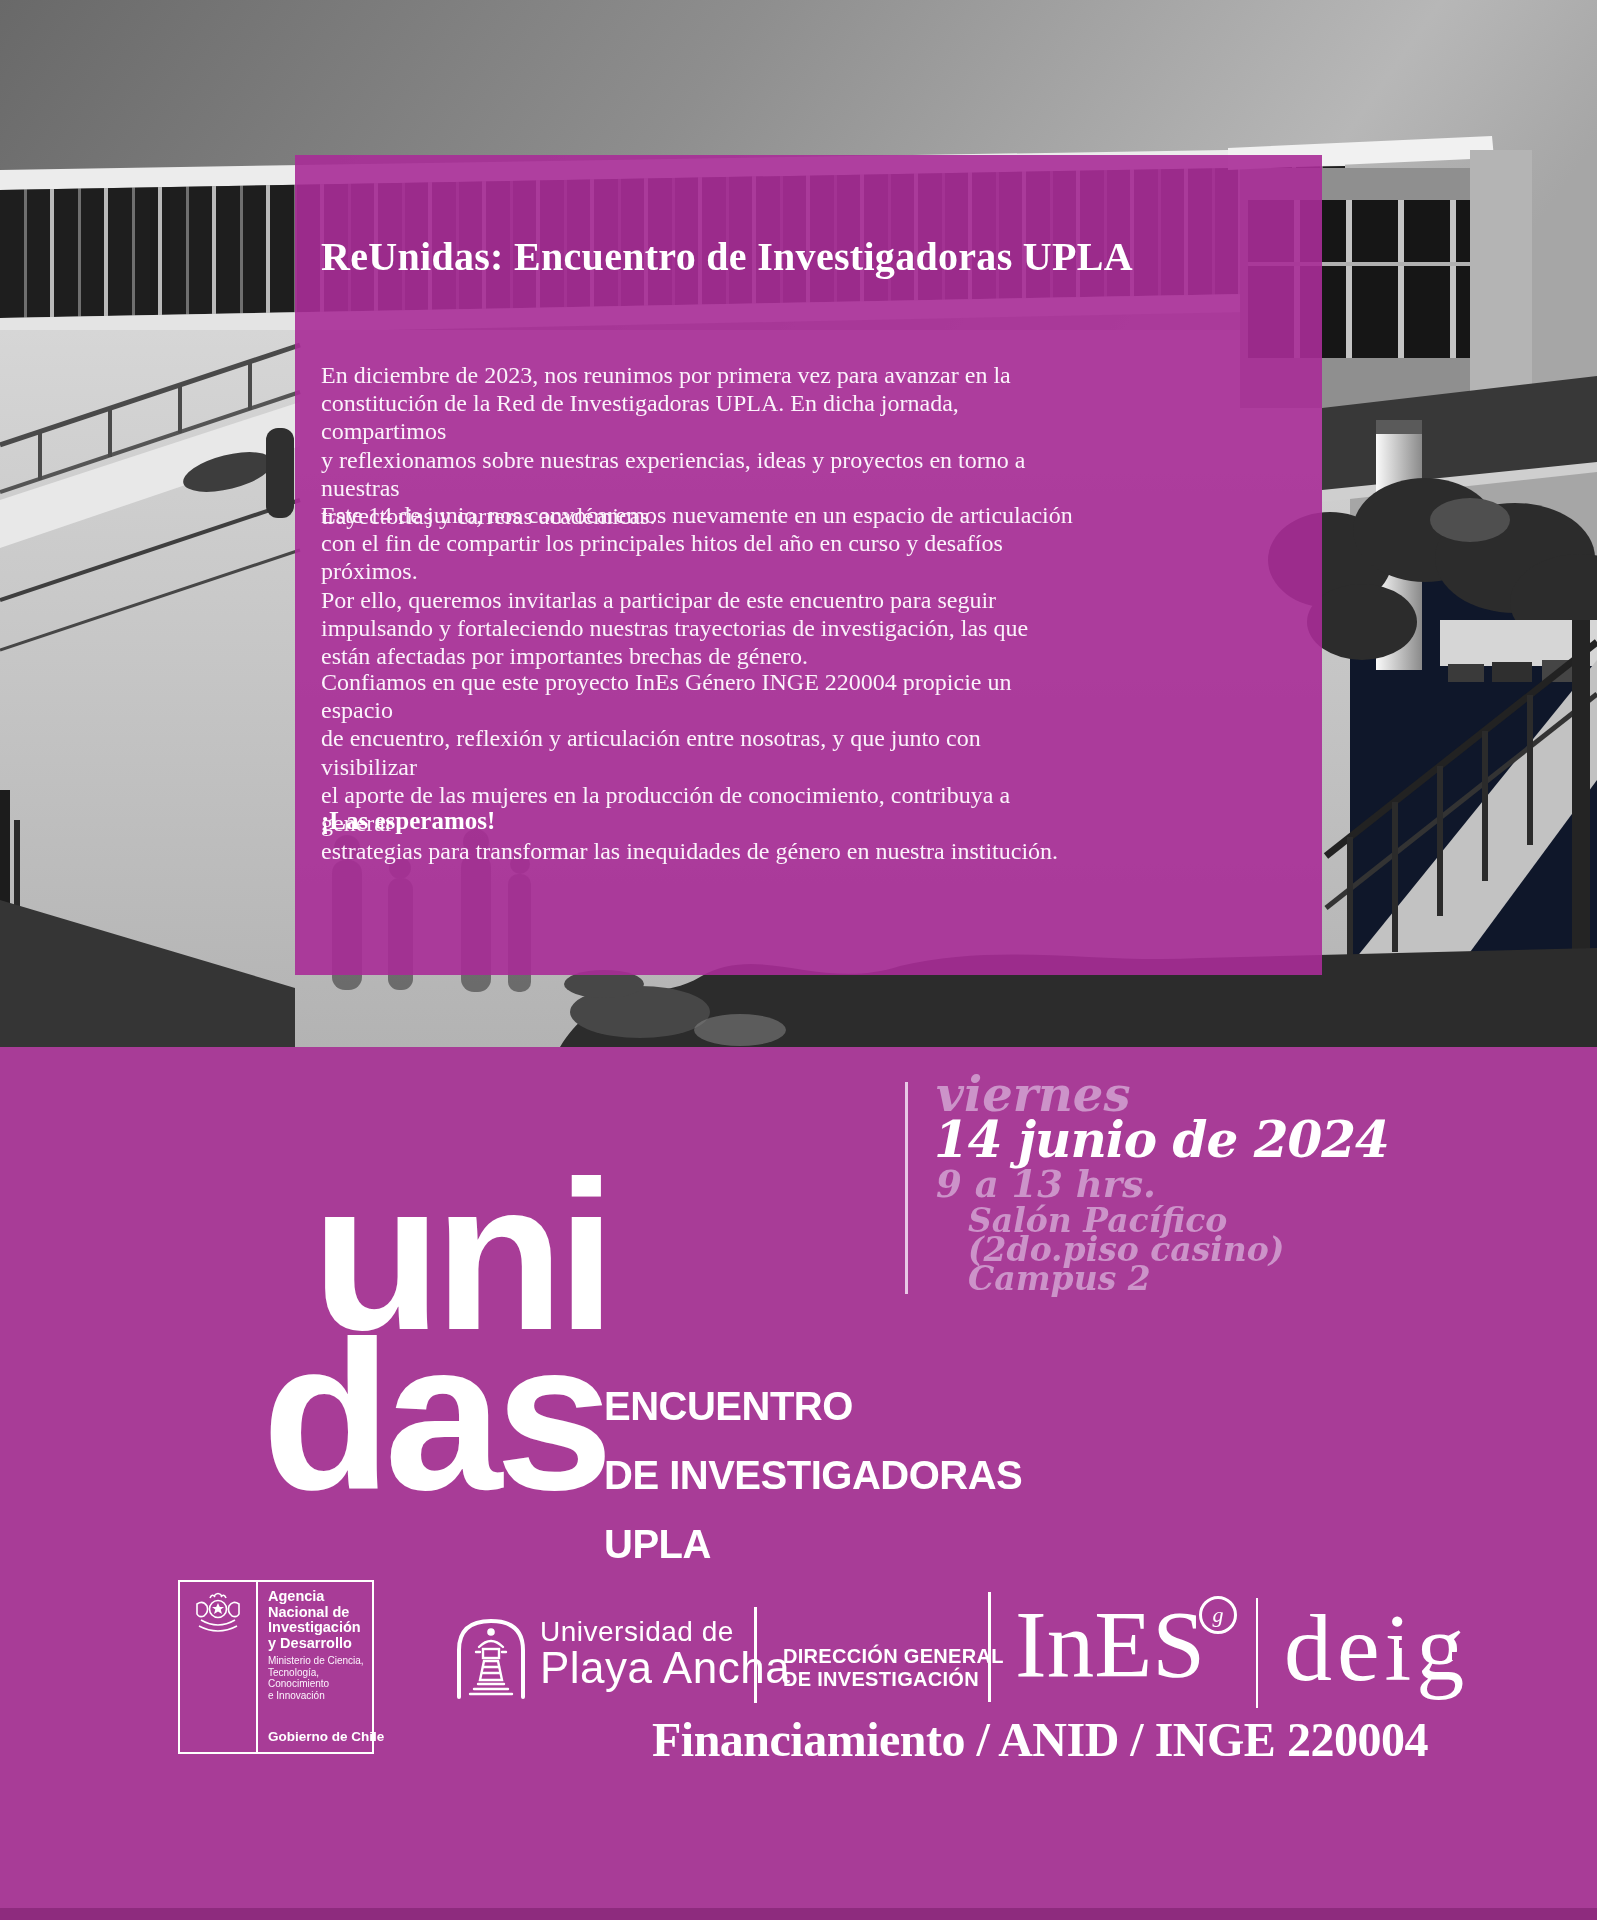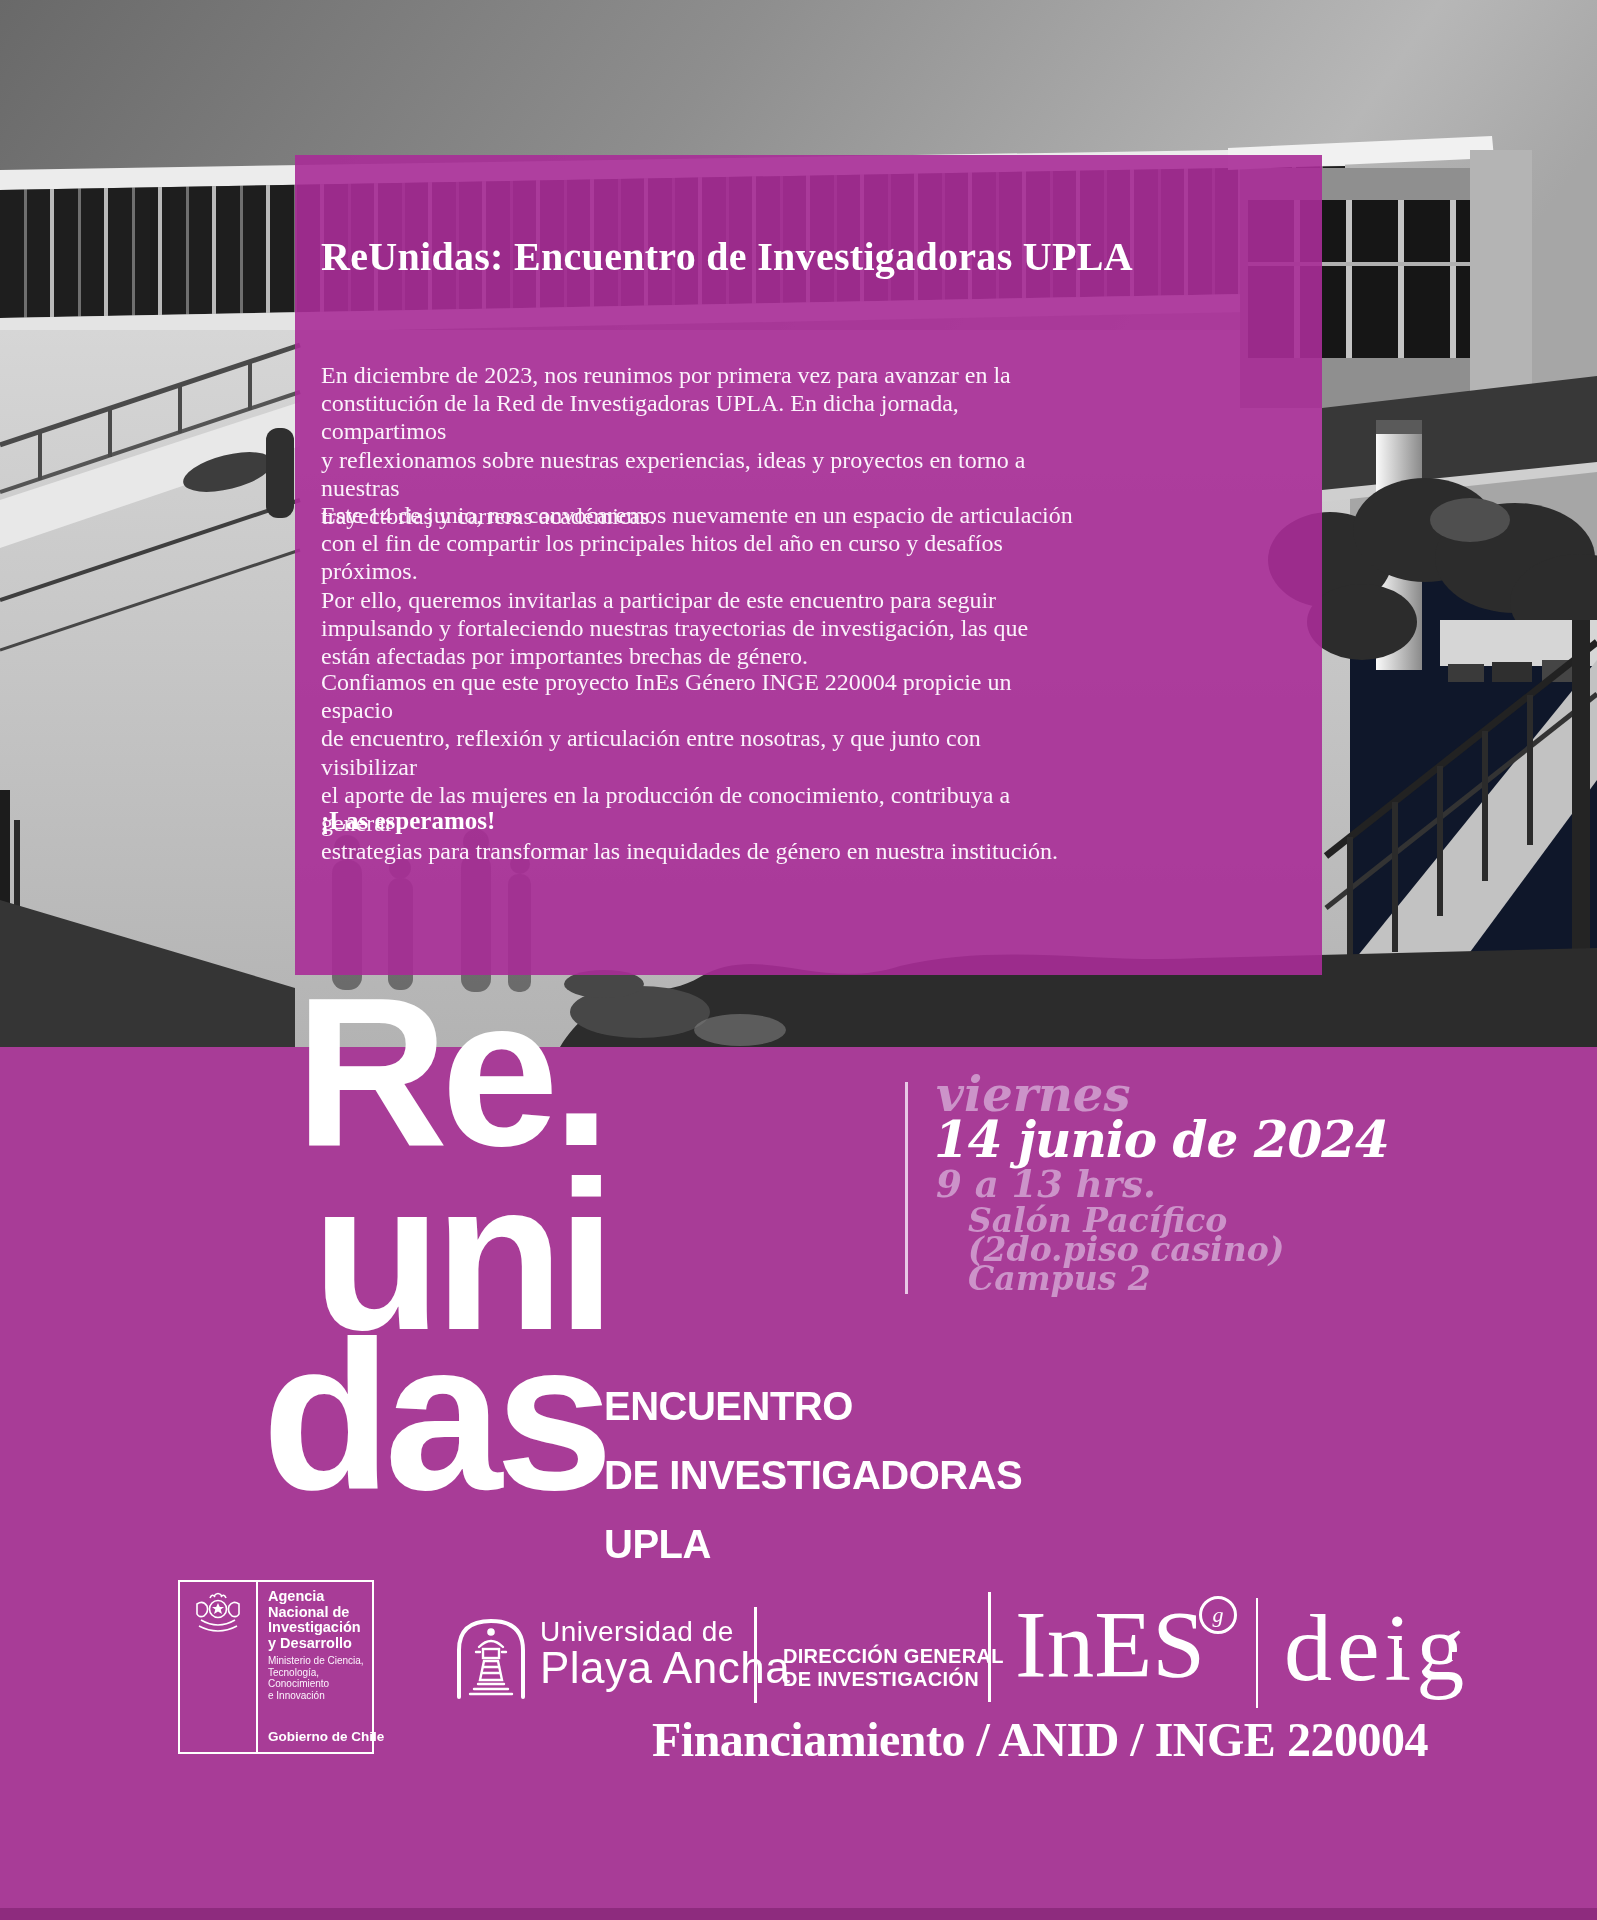--- a/index.html
+++ b/index.html
@@ -182,21 +182,20 @@
 están afectadas por importantes brechas de género.</div>
     <div class="ib-p p3">Confiamos en que este proyecto InEs Género INGE 220004 propicie un espacio
 de encuentro, reflexión y articulación entre nosotras, y que junto con visibilizar
 el aporte de las mujeres en la producción de conocimiento, contribuya a generar
 estrategias para transformar las inequidades de género en nuestra institución.</div>
     <div class="ib-closing">¡Las esperamos!</div>
   </div>
 
   <div class="bottom-band"></div>
 
-  <div class="wordline w1">Re.</div>
   <div class="wordline w2">uni</div>
   <div class="wordline w3">das</div>
 
   <div class="subtitle">ENCUENTRO
 DE INVESTIGADORAS
 UPLA</div>
 
   <div class="event-divider"></div>
   <div class="ev ev-day">viernes</div>
   <div class="ev ev-date">14 junio de 2024</div>

